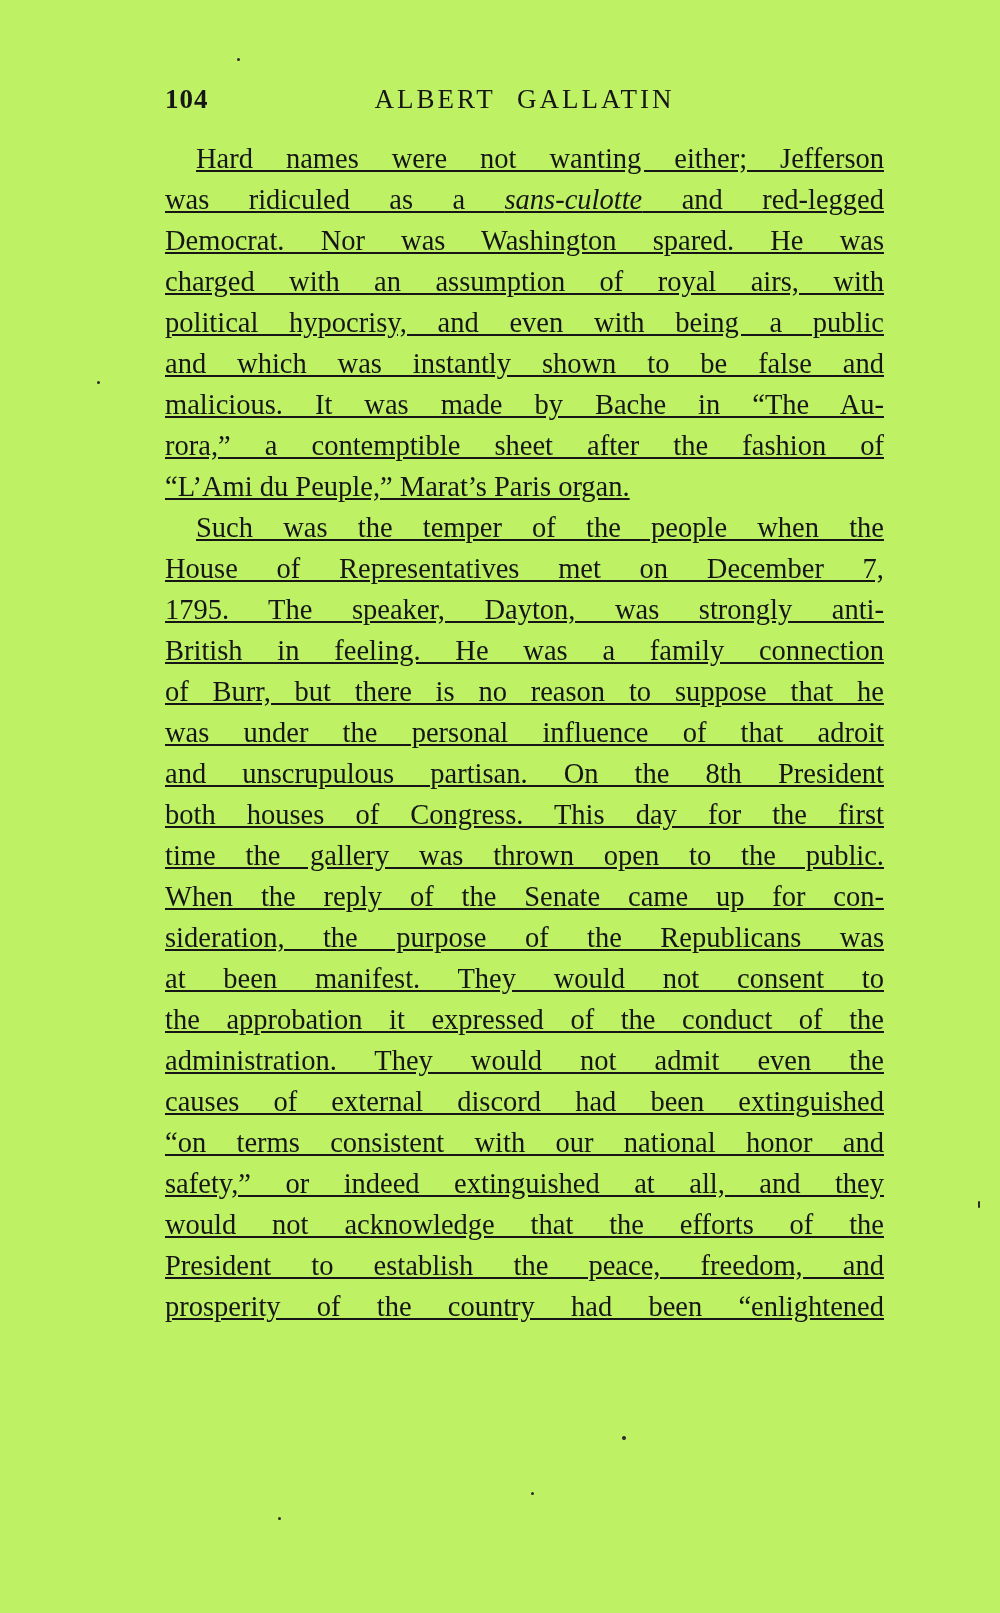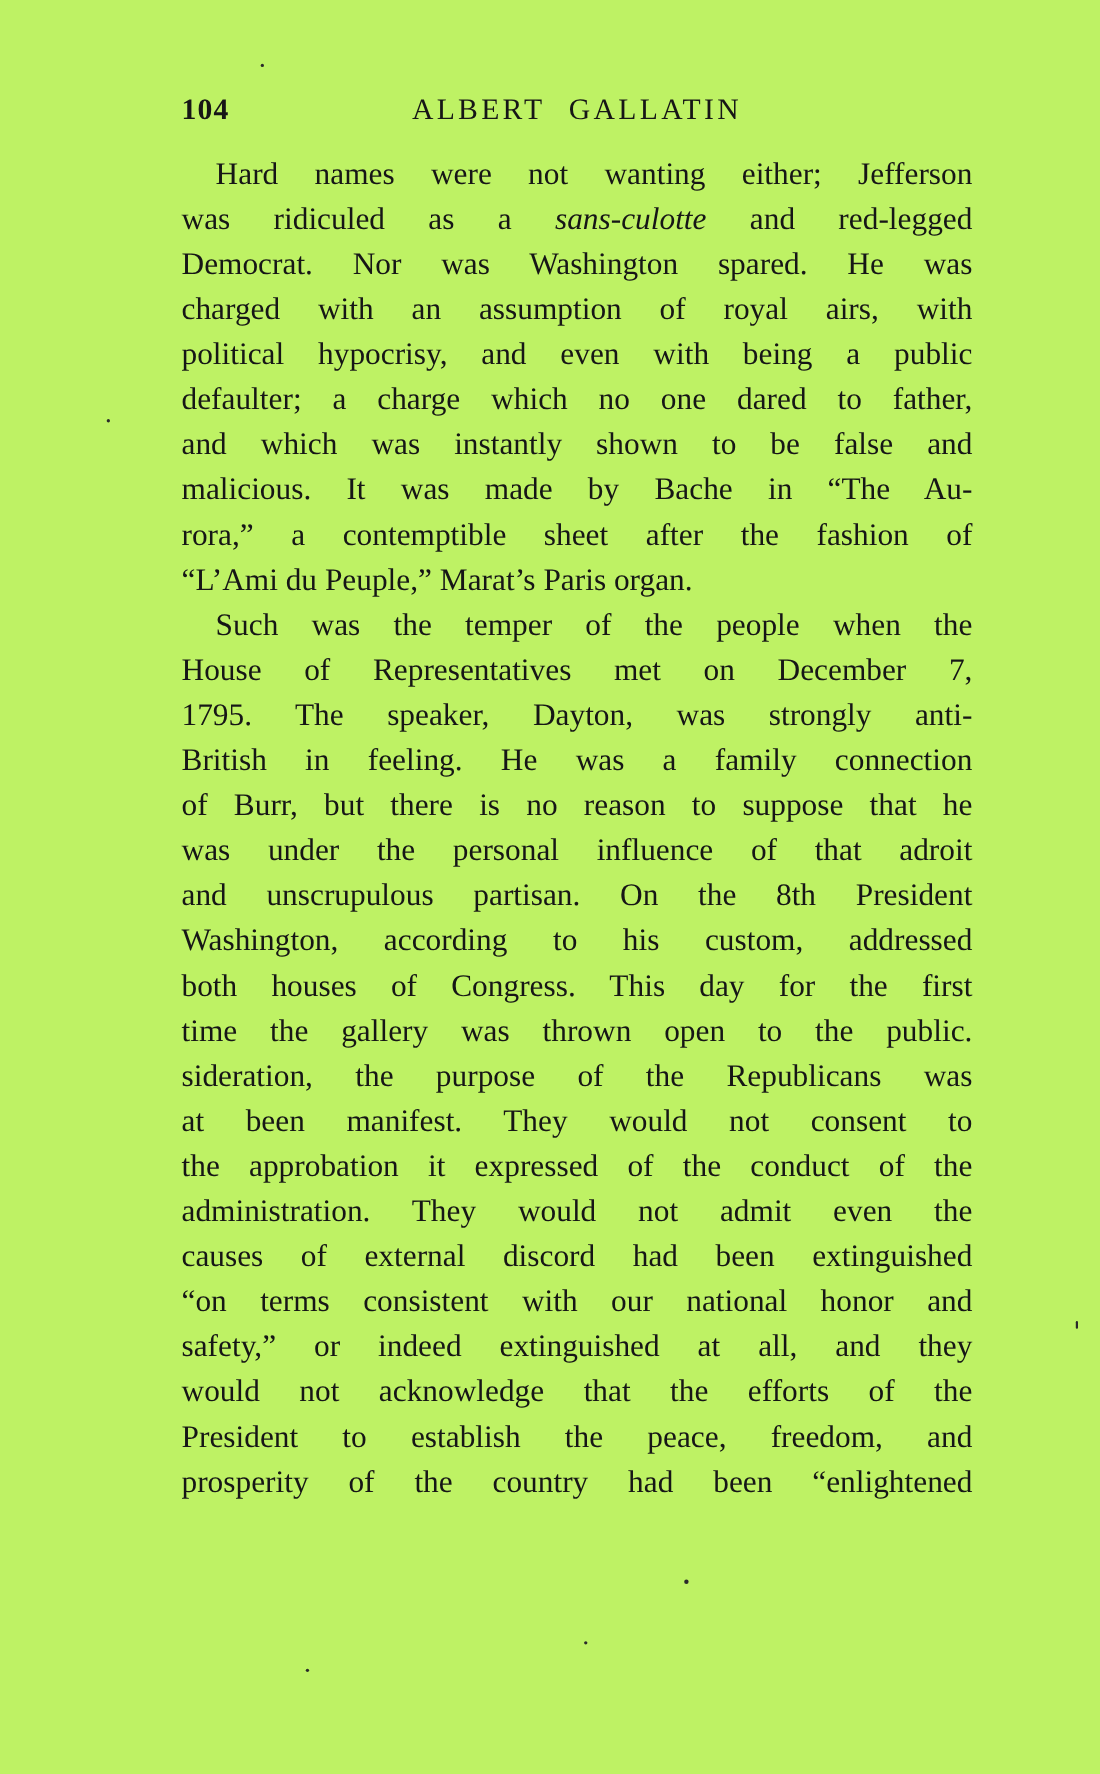--- a/index.html
+++ b/index.html
@@ -34,20 +34,21 @@
     letter-spacing: 3px;
     word-spacing: 12px;
   }
   .text-block {
     position: absolute;
     top: 138px;
     left: 165px;
     width: 719px;
     font-size: 28.5px;
     line-height: 41px;
+    text-decoration: underline;
   }
   .para { margin: 0; padding: 0; }
   .line {
     text-align: justify;
     text-align-last: justify;
   }
   .line.nojust { text-align-last: left; }
   .line.indent { text-indent: 31px; }
   .line i { font-style: italic; }
   .speck {
@@ -66,37 +67,36 @@
     <span class="running-title">ALBERT GALLATIN</span>
   </div>
 
   <div class="text-block">
       <div class="para">
         <div class="line indent">Hard names were not wanting either; Jefferson</div>
         <div class="line">was ridiculed as a <i>sans-culotte</i> and red-legged</div>
         <div class="line">Democrat. Nor was Washington spared. He was</div>
         <div class="line">charged with an assumption of royal airs, with</div>
         <div class="line">political hypocrisy, and even with being a public</div>
-        <div class="line">defaulter; a charge which no one dared to father,</div>
         <div class="line">and which was instantly shown to be false and</div>
         <div class="line">malicious. It was made by Bache in “The Au-</div>
         <div class="line">rora,” a contemptible sheet after the fashion of</div>
         <div class="line nojust">“L’Ami du Peuple,” Marat’s Paris organ.</div>
       </div>
       <div class="para">
         <div class="line indent">Such was the temper of the people when the</div>
         <div class="line">House of Representatives met on December 7,</div>
         <div class="line">1795. The speaker, Dayton, was strongly anti-</div>
         <div class="line">British in feeling. He was a family connection</div>
         <div class="line">of Burr, but there is no reason to suppose that he</div>
         <div class="line">was under the personal influence of that adroit</div>
         <div class="line">and unscrupulous partisan. On the 8th President</div>
-        <div class="line">Washington, according to his custom, addressed</div>
         <div class="line">both houses of Congress. This day for the first</div>
         <div class="line">time the gallery was thrown open to the public.</div>
+        <div class="line">When the reply of the Senate came up for con-</div>
         <div class="line">sideration, the purpose of the Republicans was</div>
         <div class="line">at been manifest. They would not consent to</div>
         <div class="line">the approbation it expressed of the conduct of the</div>
         <div class="line">administration. They would not admit even the</div>
         <div class="line">causes of external discord had been extinguished</div>
         <div class="line">“on terms consistent with our national honor and</div>
         <div class="line">safety,” or indeed extinguished at all, and they</div>
         <div class="line">would not acknowledge that the efforts of the</div>
         <div class="line">President to establish the peace, freedom, and</div>
         <div class="line">prosperity of the country had been “enlightened</div>

